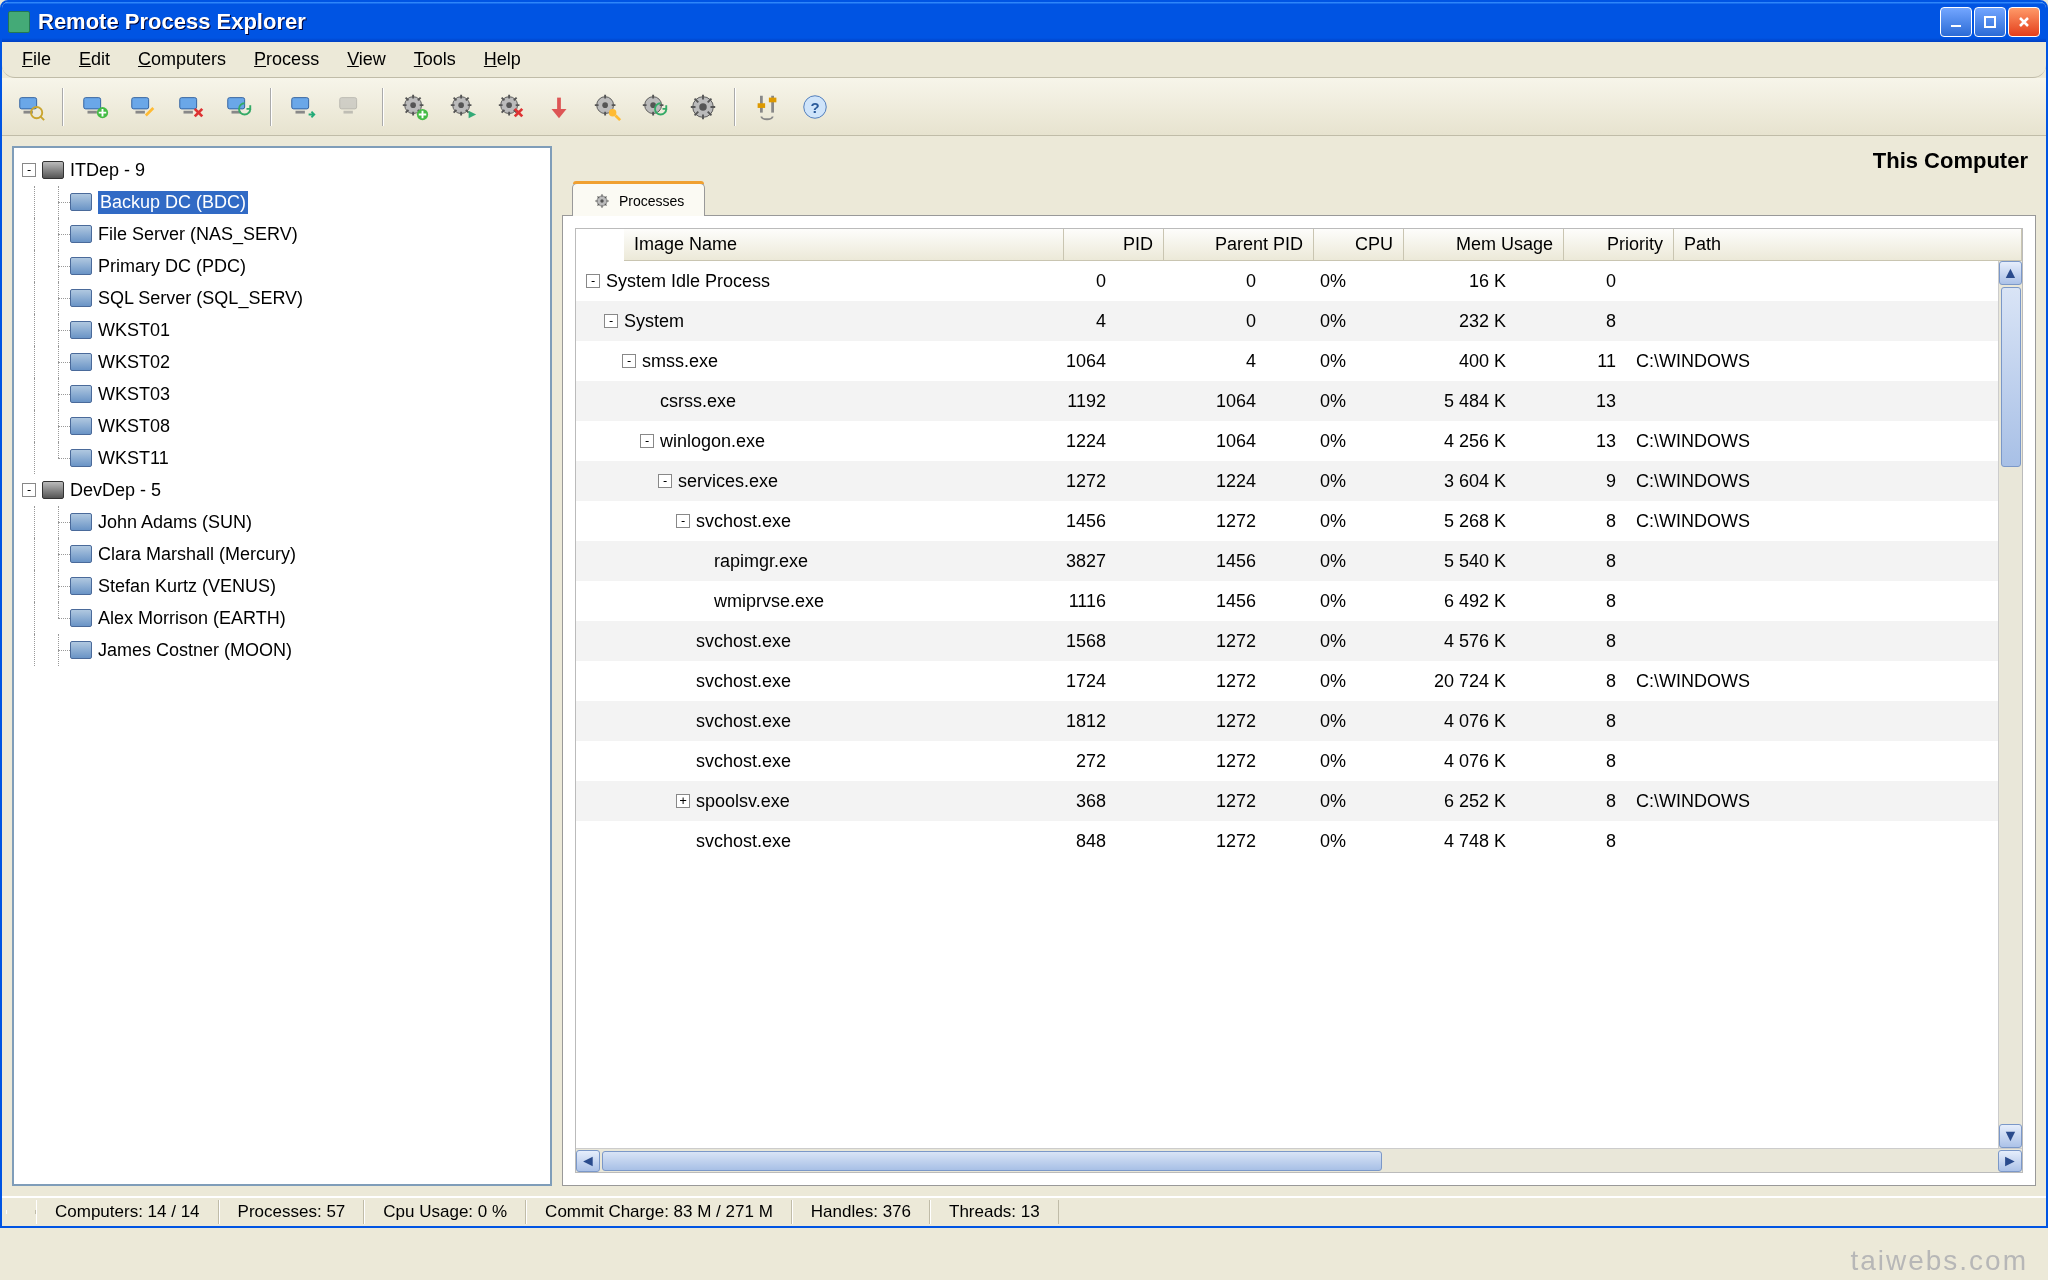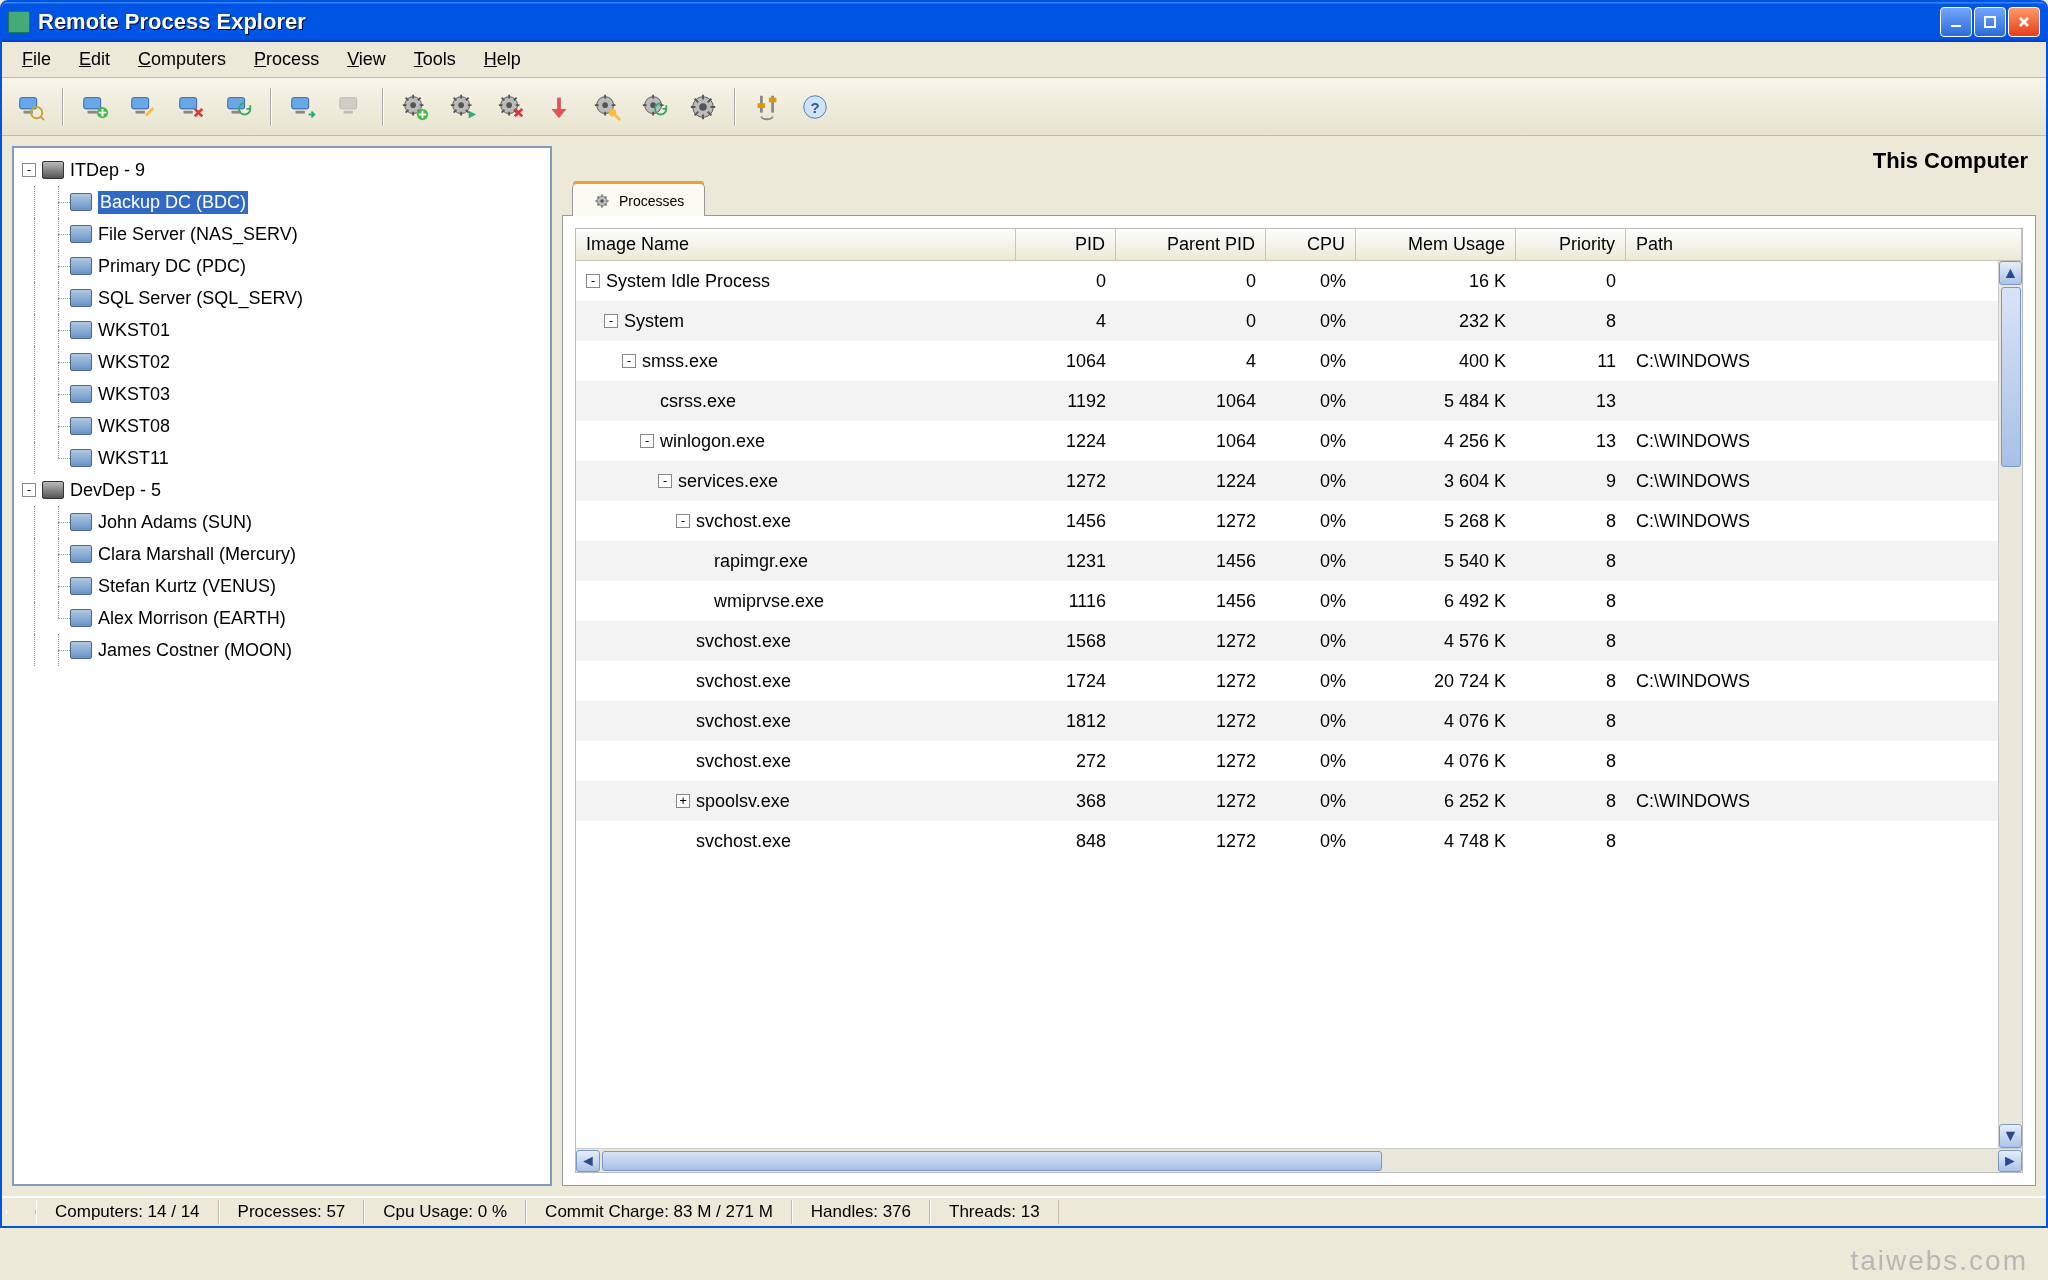--- a/index.html
+++ b/index.html
@@ -41,20 +41,21 @@
     background: linear-gradient(to bottom, #73a6ff, #2b6bd6);
     color: #fff; font-weight: bold; cursor: pointer;
   }
   .win-btn.close { background: linear-gradient(to bottom, #ff9a68, #e33e1b); }
   .win-btn svg { width: 16px; height: 16px; }
 
   .menubar {
     height: 36px; display: flex; align-items: center;
     padding: 0 6px; border-bottom: 1px solid #c0bca8;
     background: #ece9d8;
+    border-radius: 13px;
   }
   .menu-item { padding: 4px 14px; cursor: default; font-size: 18px; }
   .menu-item .ul { text-decoration: underline; }
 
   .toolbar {
     height: 58px; display: flex; align-items: center;
     padding: 4px 8px; border-bottom: 1px solid #c0bca8;
     gap: 6px;
     background: linear-gradient(to bottom, #f7f5ea, #e7e3cf);
   }
@@ -125,21 +126,21 @@
   .tab .gear { width:18px; height:18px; }
 
   .list-container {
     flex:1; border: 1px solid #999; background: #fff; margin-top:0;
     display:flex; flex-direction:column; overflow:hidden;
     padding: 12px;
   }
   .list-inner { flex:1; display:flex; flex-direction:column; border:1px solid #bbb; overflow:hidden; }
   .col-headers {
     display:flex; background: linear-gradient(to bottom,#fdfdfb,#ece9d8);
-    border-bottom:1px solid #c9c5b1; height:32px; font-size:18px;
+    border-bottom:1px solid #c9c5b1; height:32px; font-size:18px;margin-left:48px;
   }
   .col-h {
     padding: 5px 10px; border-right:1px solid #c9c5b1;
     white-space:nowrap;
   }
   .c-name{ width:440px; text-align:left;}
   .c-pid{ width:100px; text-align:right;}
   .c-ppid{ width:150px; text-align:right;}
   .c-cpu{ width:90px; text-align:right;}
   .c-mem{ width:160px; text-align:right;}
@@ -577,21 +578,21 @@
     <div class="cell c-mem">5 268 K</div>
     <div class="cell c-pri">8</div>
     <div class="cell c-path">C:\WINDOWS</div>
                 </div>
                 <div class="prow even">
     <div class="cell c-name">
                     <span class="indent" style="width:108px"></span>
                     <span style="display:inline-block;width:20px"></span>
                     <span>rapimgr.exe</span>
                   </div>
-    <div class="cell c-pid">1231</div>
+    <div class="cell c-pid">3827</div>
     <div class="cell c-ppid">1456</div>
     <div class="cell c-cpu">0%</div>
     <div class="cell c-mem">5 540 K</div>
     <div class="cell c-pri">8</div>
                 </div>
                 <div class="prow">
     <div class="cell c-name">
                     <span class="indent" style="width:108px"></span>
                     <span style="display:inline-block;width:20px"></span>
                     <span>wmiprvse.exe</span>

